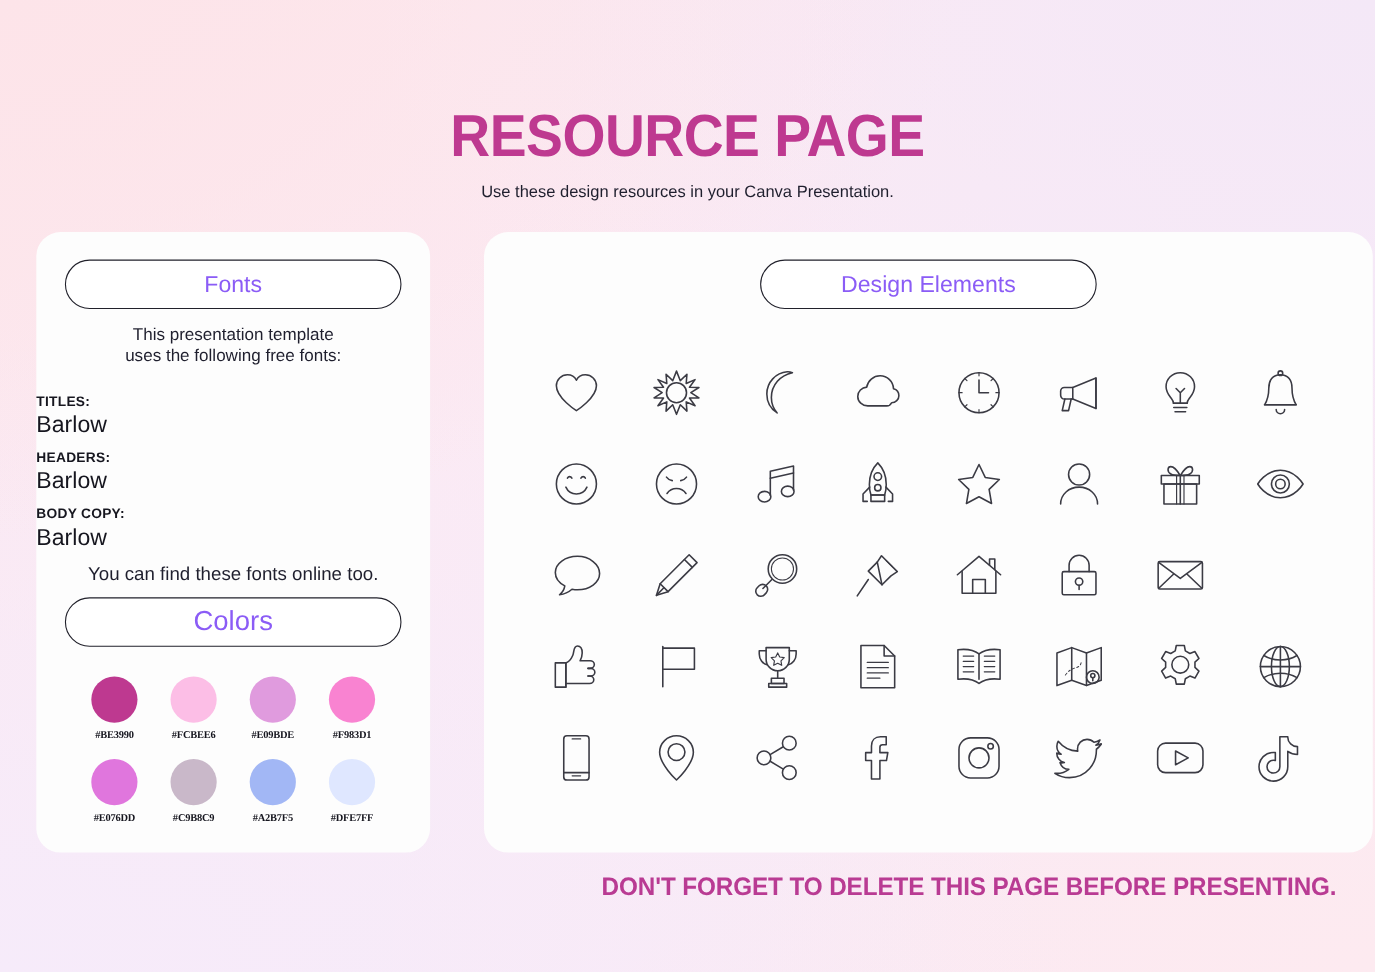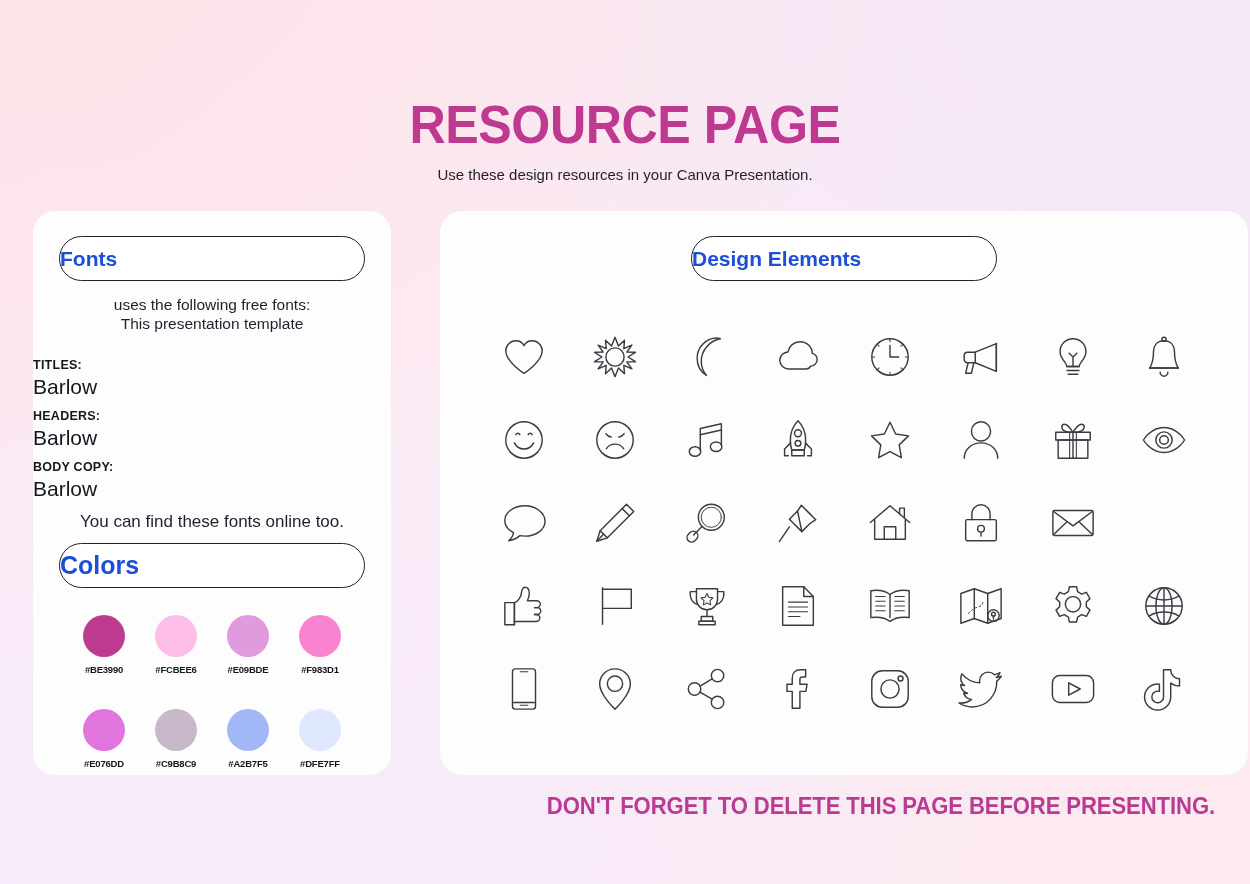--- a/index.html
+++ b/index.html
@@ -61,22 +61,23 @@
   #panel-elements { left: 408px; top: 211px; width: 808px; height: 564px; margin-left: 32px; }
 
   .pill {
     position: absolute;
     box-sizing: border-box;
     border: 1.6px solid #21212b;
     border-radius: 26px;
     background: #fff;
     display: flex;
     align-items: center;
-    font-weight: 700;
-    color: #1d4ed8;
+    justify-content: center;
+    font-weight: 400;
+    color: #8b5cf6;
   }
   #pill-fonts   { left: 26px;  top: 25px; width: 306px; height: 45px; font-size: 21px; }
   #pill-colors  { left: 26px;  top: 332px; width: 306px; height: 45px; font-size: 25px; }
   #pill-elements{ left: 251px; top: 25px; width: 306px; height: 45px; font-size: 21px; }
 
   .intro {
     position: absolute;
     left: 0; right: 0;
     top: 84px;
     text-align: center;
@@ -115,21 +116,22 @@
   }
 
   
   .swatch-grid {
     position: absolute;
     left: 26px;
     top: 404px;
     width: 306px;
     display: flex;
     flex-direction: column;
-    gap: 34px;
+    gap: 16px;
+    font-family: Liberation Serif, serif;
   }
   .swatch-row {
     display: flex;
     justify-content: center;
     gap: 15px;
   }
   .swatch {
     width: 57px;
     display: flex;
     flex-direction: column;
@@ -202,22 +204,22 @@
   <div class="page-title">RESOURCE PAGE</div>
   <div class="page-subtitle">Use these design resources in your Canva Presentation.</div>
 
   <div class="panel" id="panel-fonts">
 
     <div class="pill" id="pill-fonts">
       <span>Fonts</span>
     </div>
 
     <div class="intro">
+      <div>This presentation template</div>
       <div>uses the following free fonts:</div>
-      <div>This presentation template</div>
     </div>
 
     <div class="font-block" id="font-titles">
       <div class="fb-label">TITLES:</div>
       <div class="fb-value">Barlow</div>
     </div>
     <div class="font-block" id="font-headers">
       <div class="fb-label">HEADERS:</div>
       <div class="fb-value">Barlow</div>
     </div>

